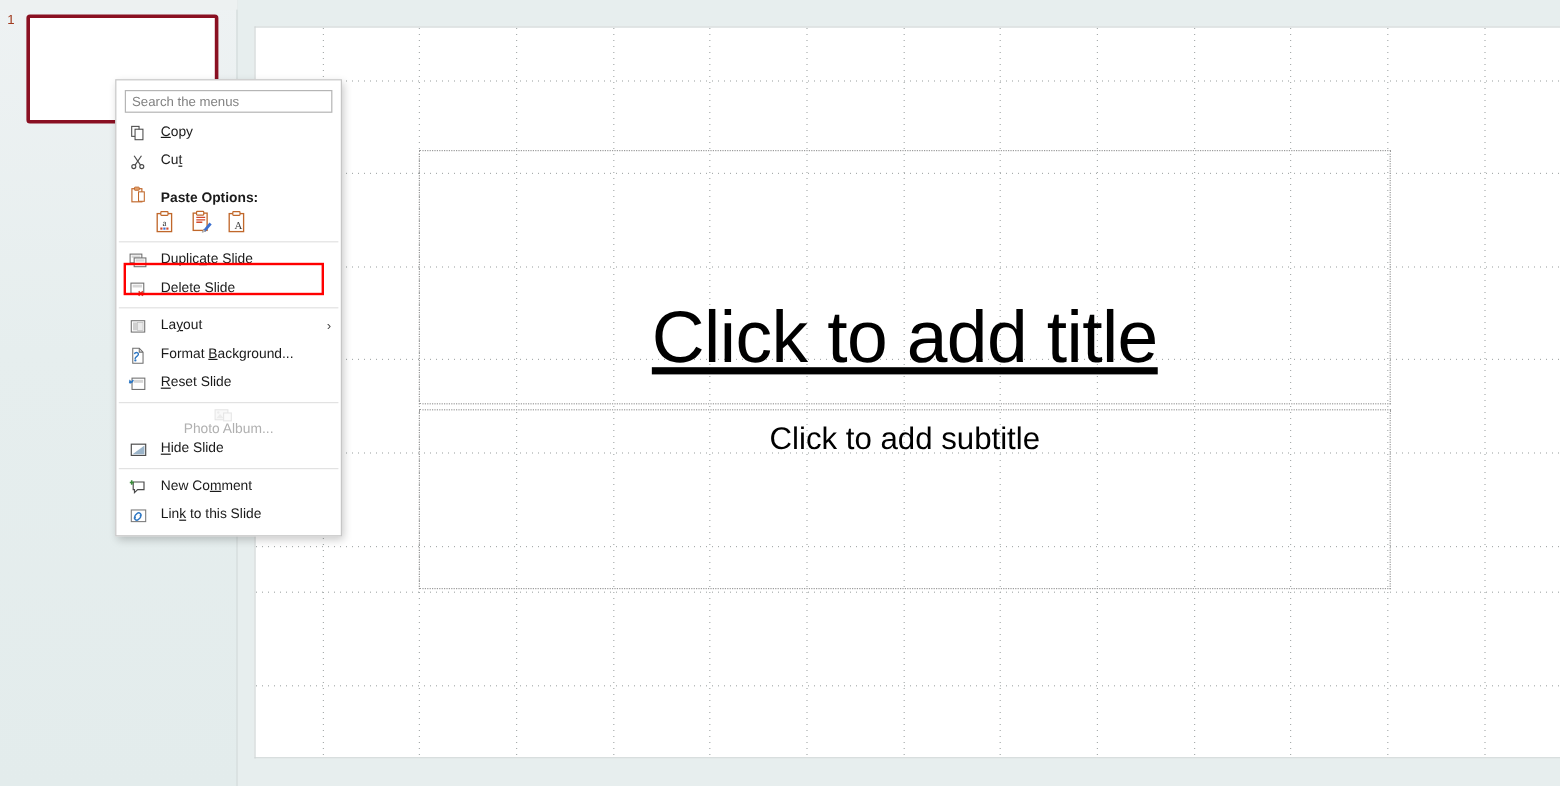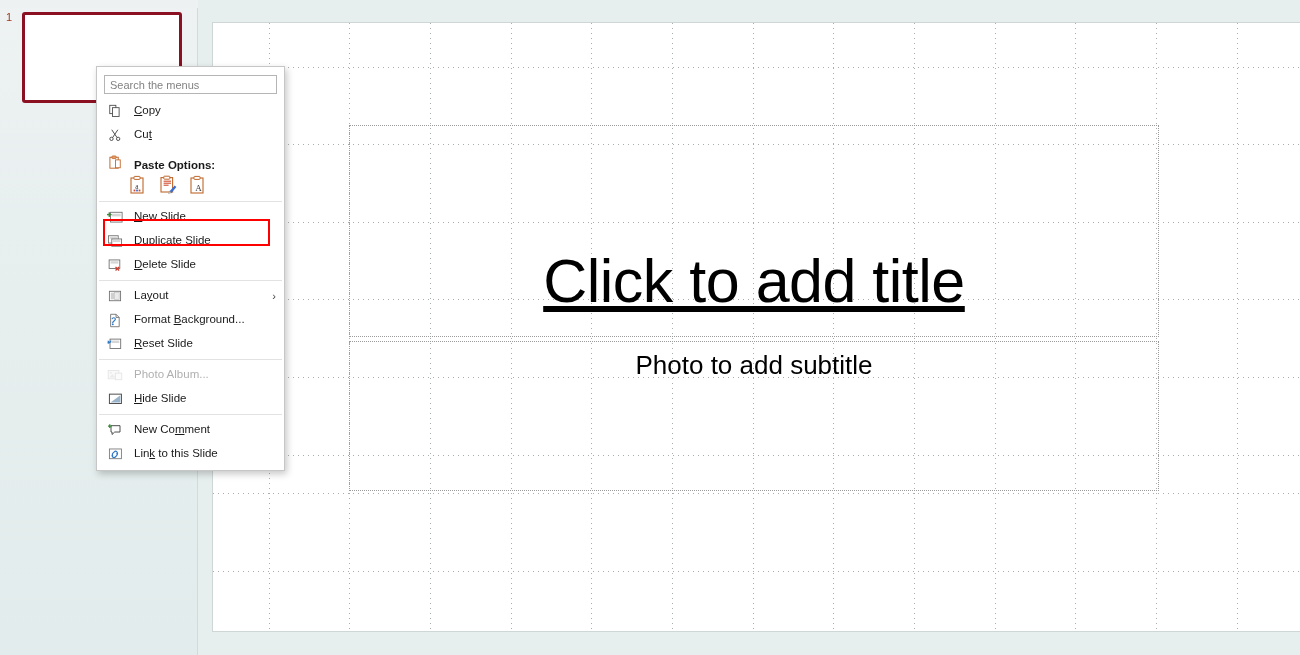--- a/index.html
+++ b/index.html
@@ -149,21 +149,21 @@
 
   .menu-item {
     position: relative;
     display: flex;
     align-items: center;
     height: 24px;
     padding: 0 8px 0 8px;
     cursor: default;
     box-sizing: border-box;
   }
-  .menu-item.disabled { color: #b0b0b0; }
+  .menu-item.disabled { color: #b0b0b0; flex-direction: column; }
   .menu-item.header-item { font-weight: bold; align-items: flex-end; }
 
   .mi-icon {
     width: 20px;
     min-width: 20px;
     height: 18px;
     margin-right: 9px;
     display: flex;
     align-items: center;
     justify-content: center;
@@ -247,21 +247,21 @@
         <div class="gline-h" style="top: 432px;"></div>
         <div class="gline-h" style="top: 470px;"></div>
         <div class="gline-h" style="top: 548px;"></div>
       </div>
 
     <div class="placeholder" id="title-placeholder">
       <div id="title-text">Click to add title</div>
     </div>
 
     <div class="placeholder" id="subtitle-placeholder">
-      <div id="subtitle-text">Photo to add subtitle</div>
+      <div id="subtitle-text">Click to add subtitle</div>
     </div>
   </div>
 
   <div id="context-menu">
     <div id="menu-search-wrap">
       <input id="menu-search" type="text" placeholder="Search the menus" style="">
     </div>
     <div id="menu-items">
         <div class="menu-item">
           <span class="mi-icon">
@@ -328,33 +328,20 @@
               <rect x="3" y="3" width="12" height="15" fill="#fff" stroke="#c0672a" stroke-width="1.1"></rect>
               <rect x="6" y="1.4" width="6" height="3" rx="0.6" fill="#fff" stroke="#c0672a" stroke-width="1"></rect>
               <text x="10.6" y="15.6" font-size="9" text-anchor="middle" fill="#3a3a3a" font-family="Liberation Serif, serif">A</text>
             </svg>
           </div>
         </div>
         <div class="menu-sep"></div>
         <div class="menu-item">
           <span class="mi-icon">
             <svg width="16" height="14" viewBox="0 0 18 15">
-              <rect x="4" y="2.2" width="13" height="11" fill="#fff" stroke="#6f6f6f" stroke-width="1"></rect>
-              <rect x="5.6" y="3.8" width="9.8" height="3" fill="#d6d6d6"></rect>
-              <g stroke="#3c8c3c" stroke-width="1.6">
-                <path d="M2.6 2.2v5.2"></path>
-                <path d="M0 4.8h5.2"></path>
-              </g>
-            </svg>
-          </span>
-          <span class="mi-label"><u>N</u>ew Slide</span>
-        </div>
-        <div class="menu-item">
-          <span class="mi-icon">
-            <svg width="16" height="14" viewBox="0 0 18 15">
               <rect x="1.6" y="1.6" width="11" height="8.2" fill="#fff" stroke="#6f6f6f" stroke-width="1"></rect>
               <rect x="3" y="2.9" width="8.2" height="2.2" fill="#d6d6d6"></rect>
               <rect x="5.4" y="5.2" width="11" height="8.2" fill="#fff" stroke="#6f6f6f" stroke-width="1"></rect>
               <rect x="6.8" y="6.5" width="8.2" height="2.2" fill="#d6d6d6"></rect>
             </svg>
           </span>
           <span class="mi-label">Duplic<u>a</u>te Slide</span>
         </div>
         <div class="menu-item">
           <span class="mi-icon">

